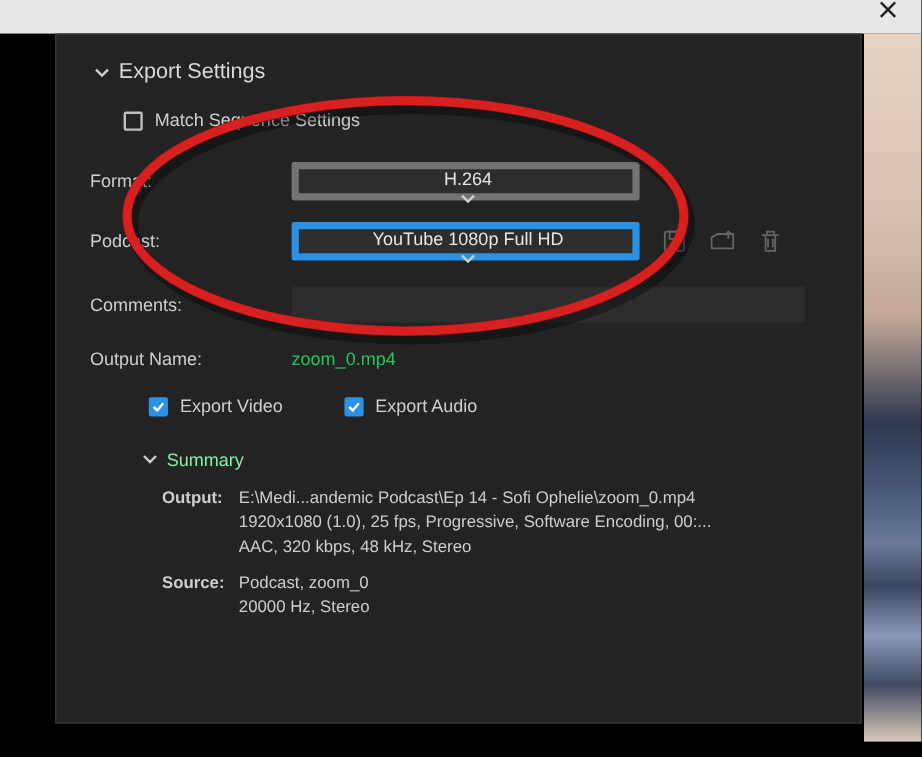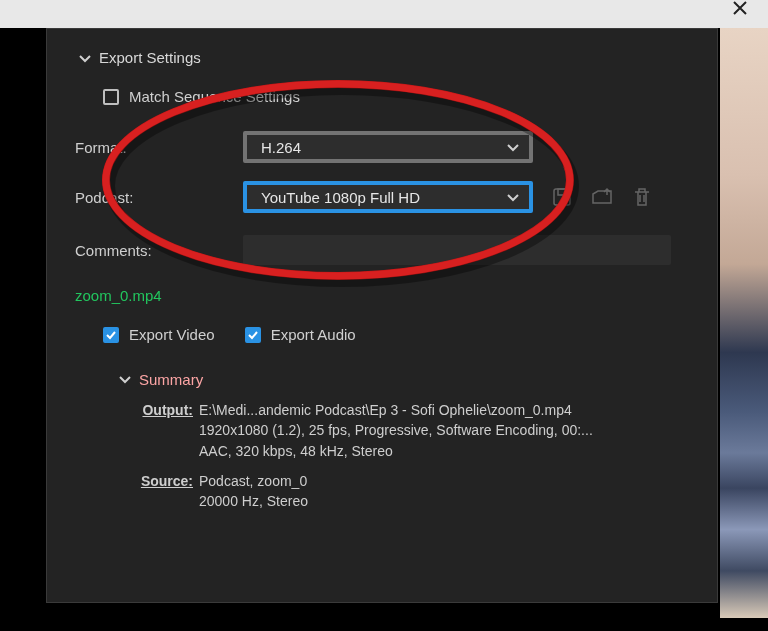--- a/index.html
+++ b/index.html
@@ -5,44 +5,44 @@
     * { margin:0; padding:0; box-sizing:border-box; font-family:"Segoe UI",Arial,sans-serif; }
     body { width:768px; height:631px; background:#000; position:relative; overflow:hidden; }
     .bg-photo { position:absolute; top:28px; right:0; width:48px; height:590px;
       background:linear-gradient(180deg,#e8d4c4 0%,#d9c0b0 25%,#c3a896 40%,#2e3850 55%,#4a5a7a 65%,#6b7a9a 72%,#3a4560 78%,#8b98b8 85%,#3f4a62 92%,#d9cab8 100%); }
     .topbar { position:absolute; top:0; left:0; right:0; height:28px; background:#e8e8e8;
       display:flex; justify-content:flex-end; align-items:flex-start; padding:0 20px; }
     .topbar svg { display:block; }
     .panel { position:absolute; top:28px; left:46px; width:672px; height:575px;
       background:#232323; border:1px solid #3a3a3a; color:#cfcfcf; font-size:15px; }
     .panel-inner { padding:20px 32px 20px 28px; }
-    .sec-head { display:flex; align-items:center; gap:8px; color:#d8d8d8; font-size:15px;
+    .sec-head { display:flex; align-items:center; gap:8px; color:#d8d8d8; font-size:18px;
       margin:0 0 22px 4px; }
     .sec-head .caret svg{display:block}
     .row { display:flex; align-items:center; margin-bottom:12px; }
     .lab-col { width:168px; padding-right:18px; color:#cfcfcf; font-size:15px; }
     .chk { width:16px; height:16px; border:2px solid #bfbfbf; border-radius:2px; display:inline-flex;
       align-items:center; justify-content:center; margin-right:10px; flex-shrink:0; }
     .chk.checked { background:#2a92e4; border-color:#2a92e4; }
     .chk.checked svg{display:block}
     .match-row { display:flex; align-items:center; margin-left:28px; margin-bottom:26px; }
-    .dd { height:32px; background:#2d2d2d; border:4px solid #737373; border-radius:2px;
+    .dd { height:32px; background:#2d2d2d; border:6px solid #737373; border-radius:2px;
       display:flex; align-items:center; justify-content:space-between; padding:0 10px 0 14px;
-      color:#e6e6e6; font-size:15px; }
+      color:#e6e6e6; font-size:15px;flex-direction:column; }
     .dd.w { width:290px; }
     .dd.sel { border-color:#2a92e4; }
     .comments-in { width:428px; height:30px; background:#2d2d2d; border:none; border-radius:2px;
       color:#e6e6e6; padding:0 10px; font-size:15px; }
     .link { color:#22c55e; }
     .ev-row { display:flex; align-items:center; gap:30px; margin:22px 0 28px 28px; }
-    .ev-row .opt { display:flex; align-items:center; }
-    .summary-head { display:flex; align-items:center; gap:8px; margin:0 0 12px 44px; color:#fca5a5; }
+    .ev-row .opt { display:flex; align-items:center;margin-left:21px; }
+    .summary-head { display:flex; align-items:center; gap:8px; margin:0 0 12px 44px; color:#86efac; }
     .summary-body { margin-left:60px; font-size:14px; color:#cecece; line-height:1.45; }
     .sum-row { display:flex; margin-bottom:10px; }
-    .sum-lab { width:64px; text-align:right; padding-right:6px; font-weight:600; flex-shrink:0;text-decoration:underline; }
+    .sum-lab { width:64px; text-align:left; padding-right:6px; font-weight:600; flex-shrink:0; }
     .icon-row { display:flex; align-items:center; gap:18px; margin-left:18px; }
     .icon-btn { width:22px; height:22px; position:relative; opacity:0.55; }
     .annot { position:absolute; top:68px; left:90px; width:500px; height:240px; pointer-events:none; }
   </style>
 </head>
 <body>
 
 <div class="bg-photo"></div>
 
 <div class="topbar">
@@ -112,20 +112,21 @@
         </span>
       </div>
     </div>
 
     <div class="row" style="margin-top:22px;">
       <div class="lab-col">Comments:</div>
       <input class="comments-in" value="" style="">
     </div>
 
     <div class="row" style="margin-top:22px;">
+      <div class="lab-col">Output Name:</div>
       <span class="link">zoom_0.mp4</span>
     </div>
 
     <div class="ev-row">
       <div class="opt">
         <span class="chk checked">
           <svg width="12" height="12" viewBox="0 0 12 12">
               <path d="M2 6 L5 9 L10 3" stroke="#fff" stroke-width="2" fill="none"></path>
             </svg>
         </span>
@@ -147,22 +148,22 @@
             <path d="M1 4 L6 9 L11 4" stroke="#cfcfcf" stroke-width="2" fill="none"></path>
           </svg>
       </span>
       <span>Summary</span>
     </div>
 
     <div class="summary-body">
       <div class="sum-row">
         <div class="sum-lab">Output:</div>
         <div>
-          <div>E:\Medi...andemic Podcast\Ep 3 - Sofi Ophelie\zoom_0.mp4</div>
-          <div>1920x1080 (1.2), 25 fps, Progressive, Software Encoding, 00:...</div>
+          <div>E:\Medi...andemic Podcast\Ep 14 - Sofi Ophelie\zoom_0.mp4</div>
+          <div>1920x1080 (1.0), 25 fps, Progressive, Software Encoding, 00:...</div>
           <div>AAC, 320 kbps, 48 kHz, Stereo</div>
         </div>
       </div>
       <div class="sum-row">
         <div class="sum-lab">Source:</div>
         <div>
           <div>Podcast, zoom_0</div>
           <div>20000 Hz, Stereo</div>
         </div>
       </div>

